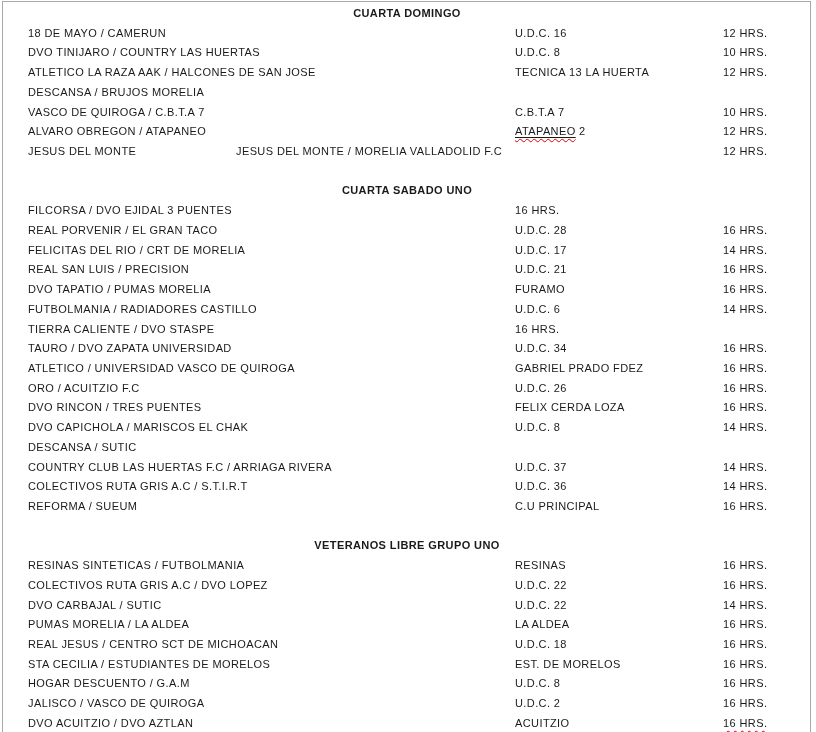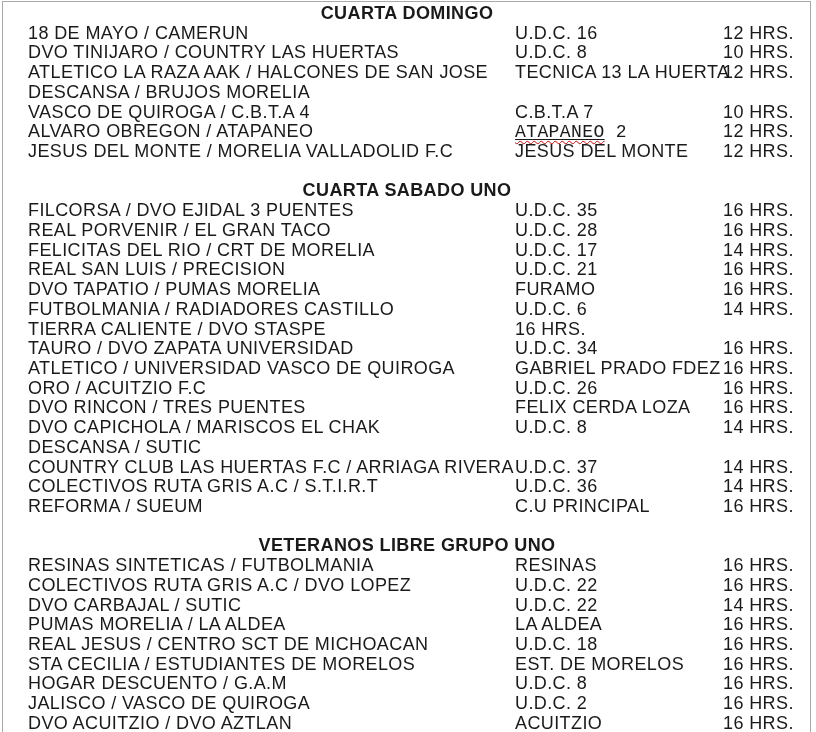--- a/index.html
+++ b/index.html
@@ -16,21 +16,21 @@
   }
   .page{
     box-sizing:border-box;
     margin-left:2px; margin-top:1px;
     width:809px; height:731px;
     border-left:1px solid var(--border);
     border-top:1px solid var(--border);
     border-right:1px solid var(--border);
     background:#ffffff;
     font-family:"Liberation Sans","DejaVu Sans",sans-serif;
-    font-size:18px;
+    font-size:11px;
     letter-spacing:0.4px;
     color:var(--text);
     overflow:hidden;
   }
   .content{
     padding:2px 14px 0 15px;
   }
   .section + .section{ margin-top: var(--lh); }
   .section-title{
     height:var(--lh); line-height:var(--lh);
@@ -41,21 +41,21 @@
   .row{
     display:flex;
     height:var(--lh); line-height:var(--lh);
     white-space:nowrap;
     margin-left:10px;
   }
   .cell{ display:block; overflow:visible; }
   .match{ width:487px; flex:0 0 487px; }
   .venue{ width:208px; flex:0 0 208px; }
   .time{ flex:1 1 auto; }
-  .venue span{ white-space:pre;font-family:Liberation Mono, monospace; }
+  .venue span{ white-space:pre; }
   .row.italic{ }
   .u{
     text-decoration:underline;
     text-decoration-thickness:1px;
     text-underline-offset:2px;
   }
   .squiggle{
     text-decoration:underline wavy var(--squiggle);
     text-decoration-thickness:1px;
     text-underline-offset:3px;
@@ -88,45 +88,44 @@
     <span class="cell time">12 HRS.</span>
   </div>
 
   <div class="row italic">
     <span class="cell match">DESCANSA / BRUJOS MORELIA</span>
     <span class="cell venue"></span>
     <span class="cell time"></span>
   </div>
 
   <div class="row">
-    <span class="cell match">VASCO DE QUIROGA / C.B.T.A 4</span>
+    <span class="cell match">VASCO DE QUIROGA / C.B.T.A 7</span>
     <span class="cell venue">C.B.T.A 7</span>
     <span class="cell time">10 HRS.</span>
   </div>
 
   <div class="row">
     <span class="cell match">ALVARO OBREGON / ATAPANEO</span>
     <span class="cell venue"><span class="squiggle"><span class="u">ATAPANEO</span></span><span> 2</span></span>
     <span class="cell time">12 HRS.</span>
   </div>
 
   <div class="row">
+    <span class="cell venue">JESUS DEL MONTE</span>
     <span class="cell match">JESUS DEL MONTE / MORELIA VALLADOLID F.C</span>
-    <span class="cell venue">JESUS DEL MONTE</span>
     <span class="cell time">12 HRS.</span>
   </div>
 </div>
   </section>
 
   <section class="section">
     <div class="section-title">CUARTA SABADO UNO</div>
     <div class="rows">
   <div class="row">
     <span class="cell match">FILCORSA / DVO EJIDAL 3 PUENTES</span>
-    <span class="cell venue">U.D.C. 35</span>
     <span class="cell time">16 HRS.</span>
   </div>
 
   <div class="row">
     <span class="cell match">REAL PORVENIR / EL GRAN TACO</span>
     <span class="cell venue">U.D.C. 28</span>
     <span class="cell time">16 HRS.</span>
   </div>
 
   <div class="row">

